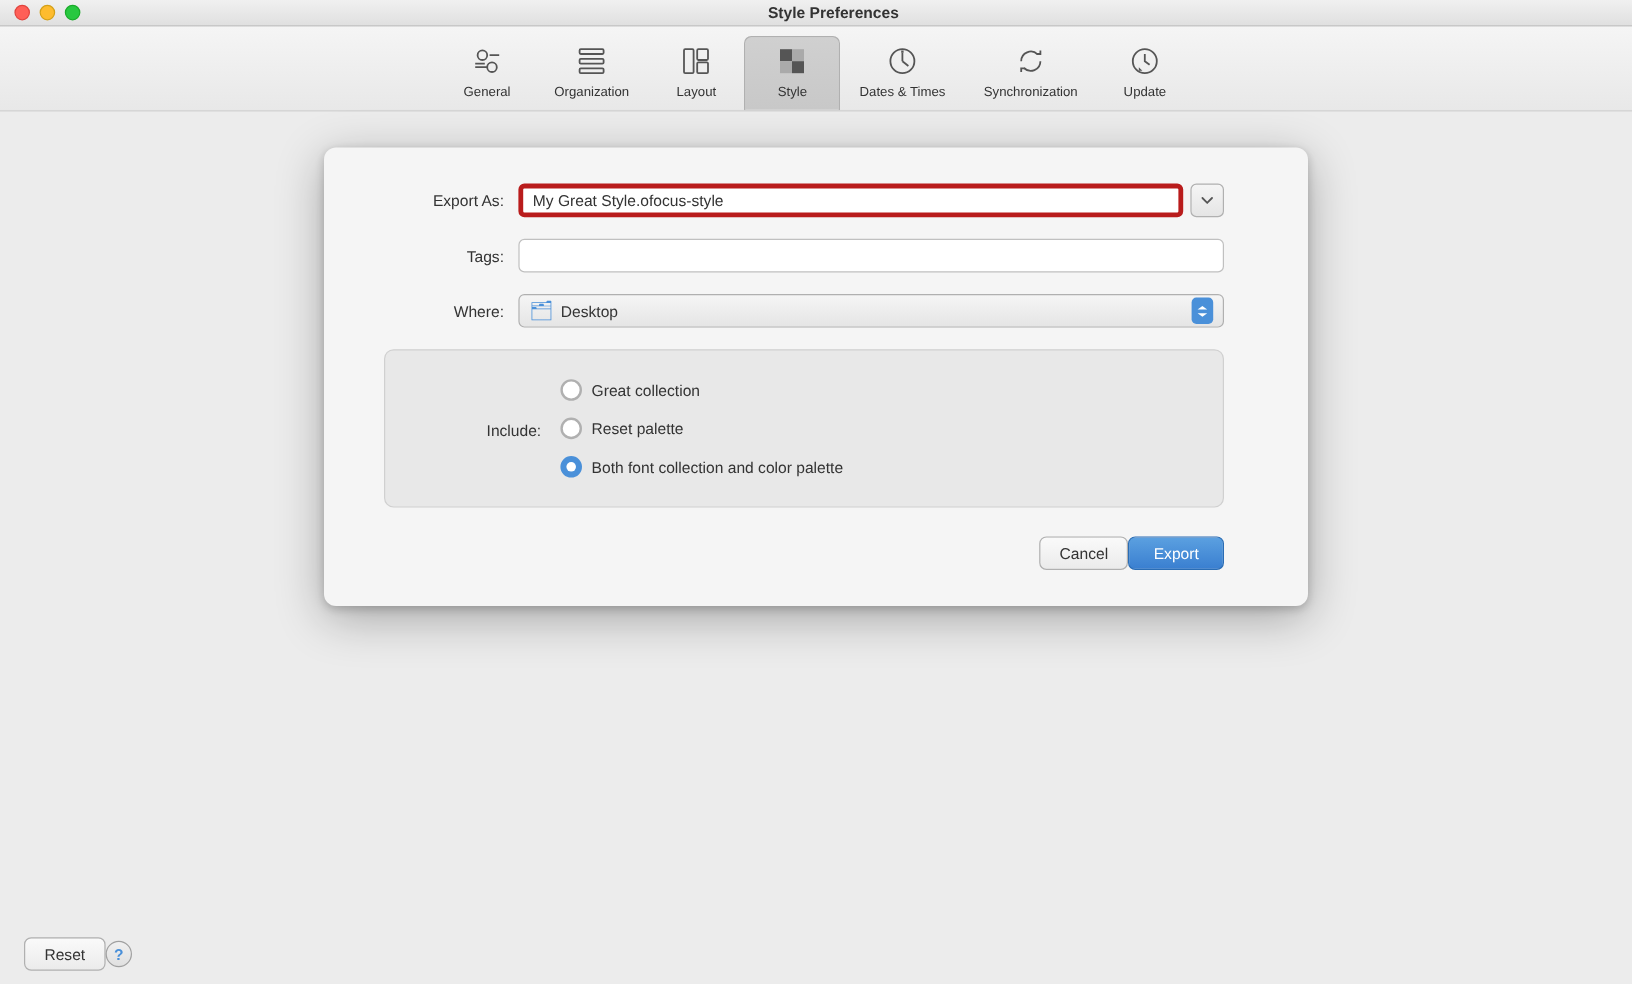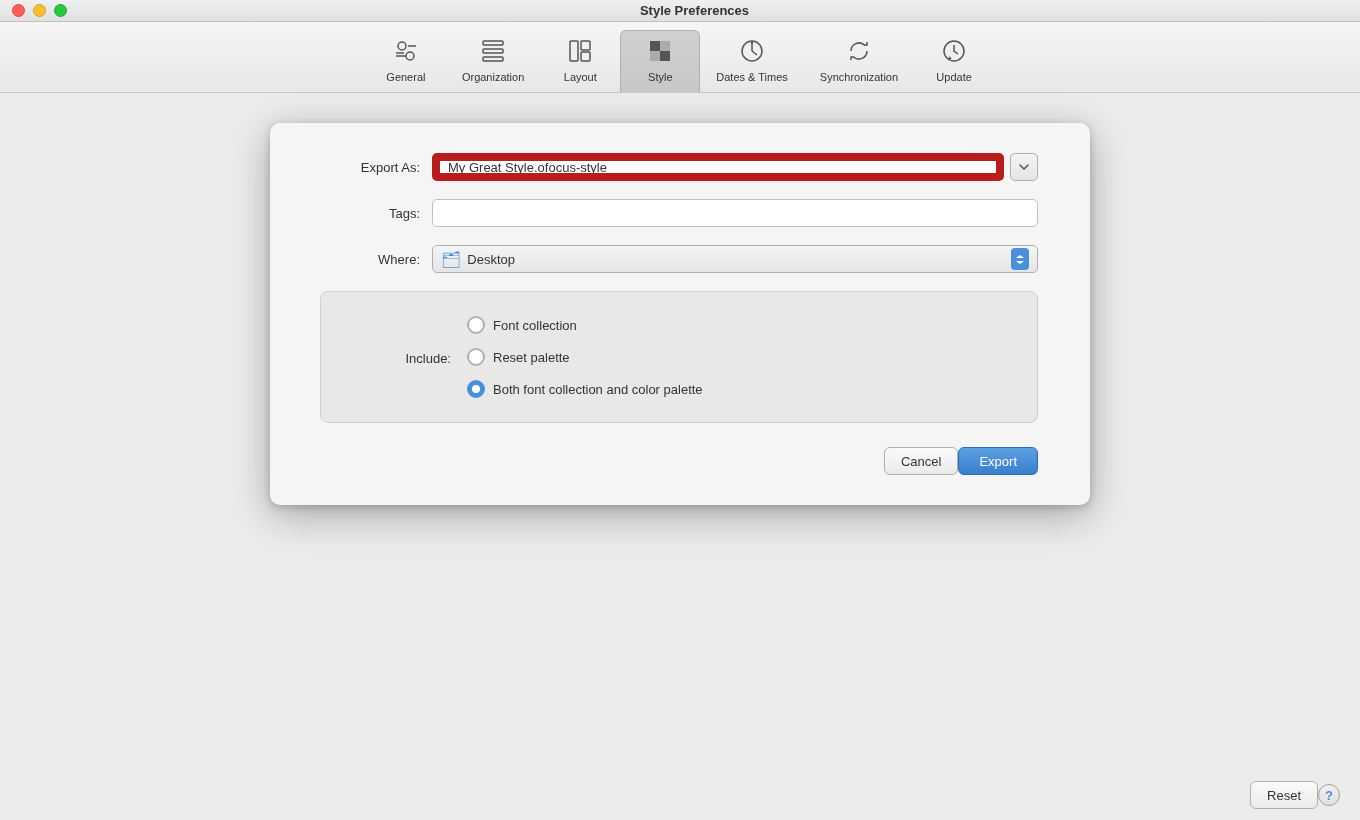--- a/index.html
+++ b/index.html
@@ -109,21 +109,21 @@
       padding-top: 30px;
       height: calc(820px - 22px - 65px - 50px);
     }
 
     
     .dialog {
       background: #f5f5f5;
       border-radius: 10px;
       box-shadow: 0 10px 40px rgba(0,0,0,0.3), 0 2px 8px rgba(0,0,0,0.2);
       width: 820px;
-      padding: 30px 52px 30px 50px;
+      padding: 30px 70px 30px 50px;
     }
 
     .form-row {
       display: flex;
       align-items: center;
       margin-bottom: 18px;
     }
 
     .form-label {
       font-size: 13px;
@@ -138,21 +138,21 @@
     .export-as-row {
       display: flex;
       align-items: center;
       gap: 6px;
       flex: 1;
     }
 
     .export-input {
       flex: 1;
       height: 28px;
-      border: 8px solid #b91c1c;
+      border: 4px solid #b91c1c;
       border-radius: 5px;
       padding: 0 8px;
       font-size: 13px;
       background: white;
       color: #333;
       outline: none;
     }
 
     .dropdown-btn {
       width: 28px;
@@ -323,27 +323,27 @@
       color: white;
       cursor: pointer;
       font-family: inherit;
       font-weight: 500;
     }
 
     
     .bottom-bar {
       position: absolute;
       bottom: 0;
-      left: 16px;
+      left: 0;
       right: 0;
       height: 50px;
       background: #ececec;
       display: flex;
       align-items: center;
-      justify-content: flex-end;
+      justify-content: flex-start;
       padding: 0 20px;
     }
 
     .btn-reset {
       height: 28px;
       padding: 0 16px;
       border: 1px solid #b0b0b0;
       border-radius: 6px;
       background: linear-gradient(to bottom, #fafafa, #ebebeb);
       font-size: 13px;
@@ -505,21 +505,21 @@
       </div>
     </div>
 
     <div class="include-box">
       <div class="include-row">
         <span class="include-label">Include:</span>
         <div class="radio-group">
 
           <div class="radio-item">
             <div class="radio-circle"></div>
-            <span class="radio-label">Font collection</span>
+            <span class="radio-label">Great collection</span>
           </div>
 
           <div class="radio-item">
             <div class="radio-circle"></div>
             <span class="radio-label">Reset palette</span>
           </div>
 
           <div class="radio-item">
             <div class="radio-circle selected"></div>
             <span class="radio-label">Both font collection and color palette</span>

